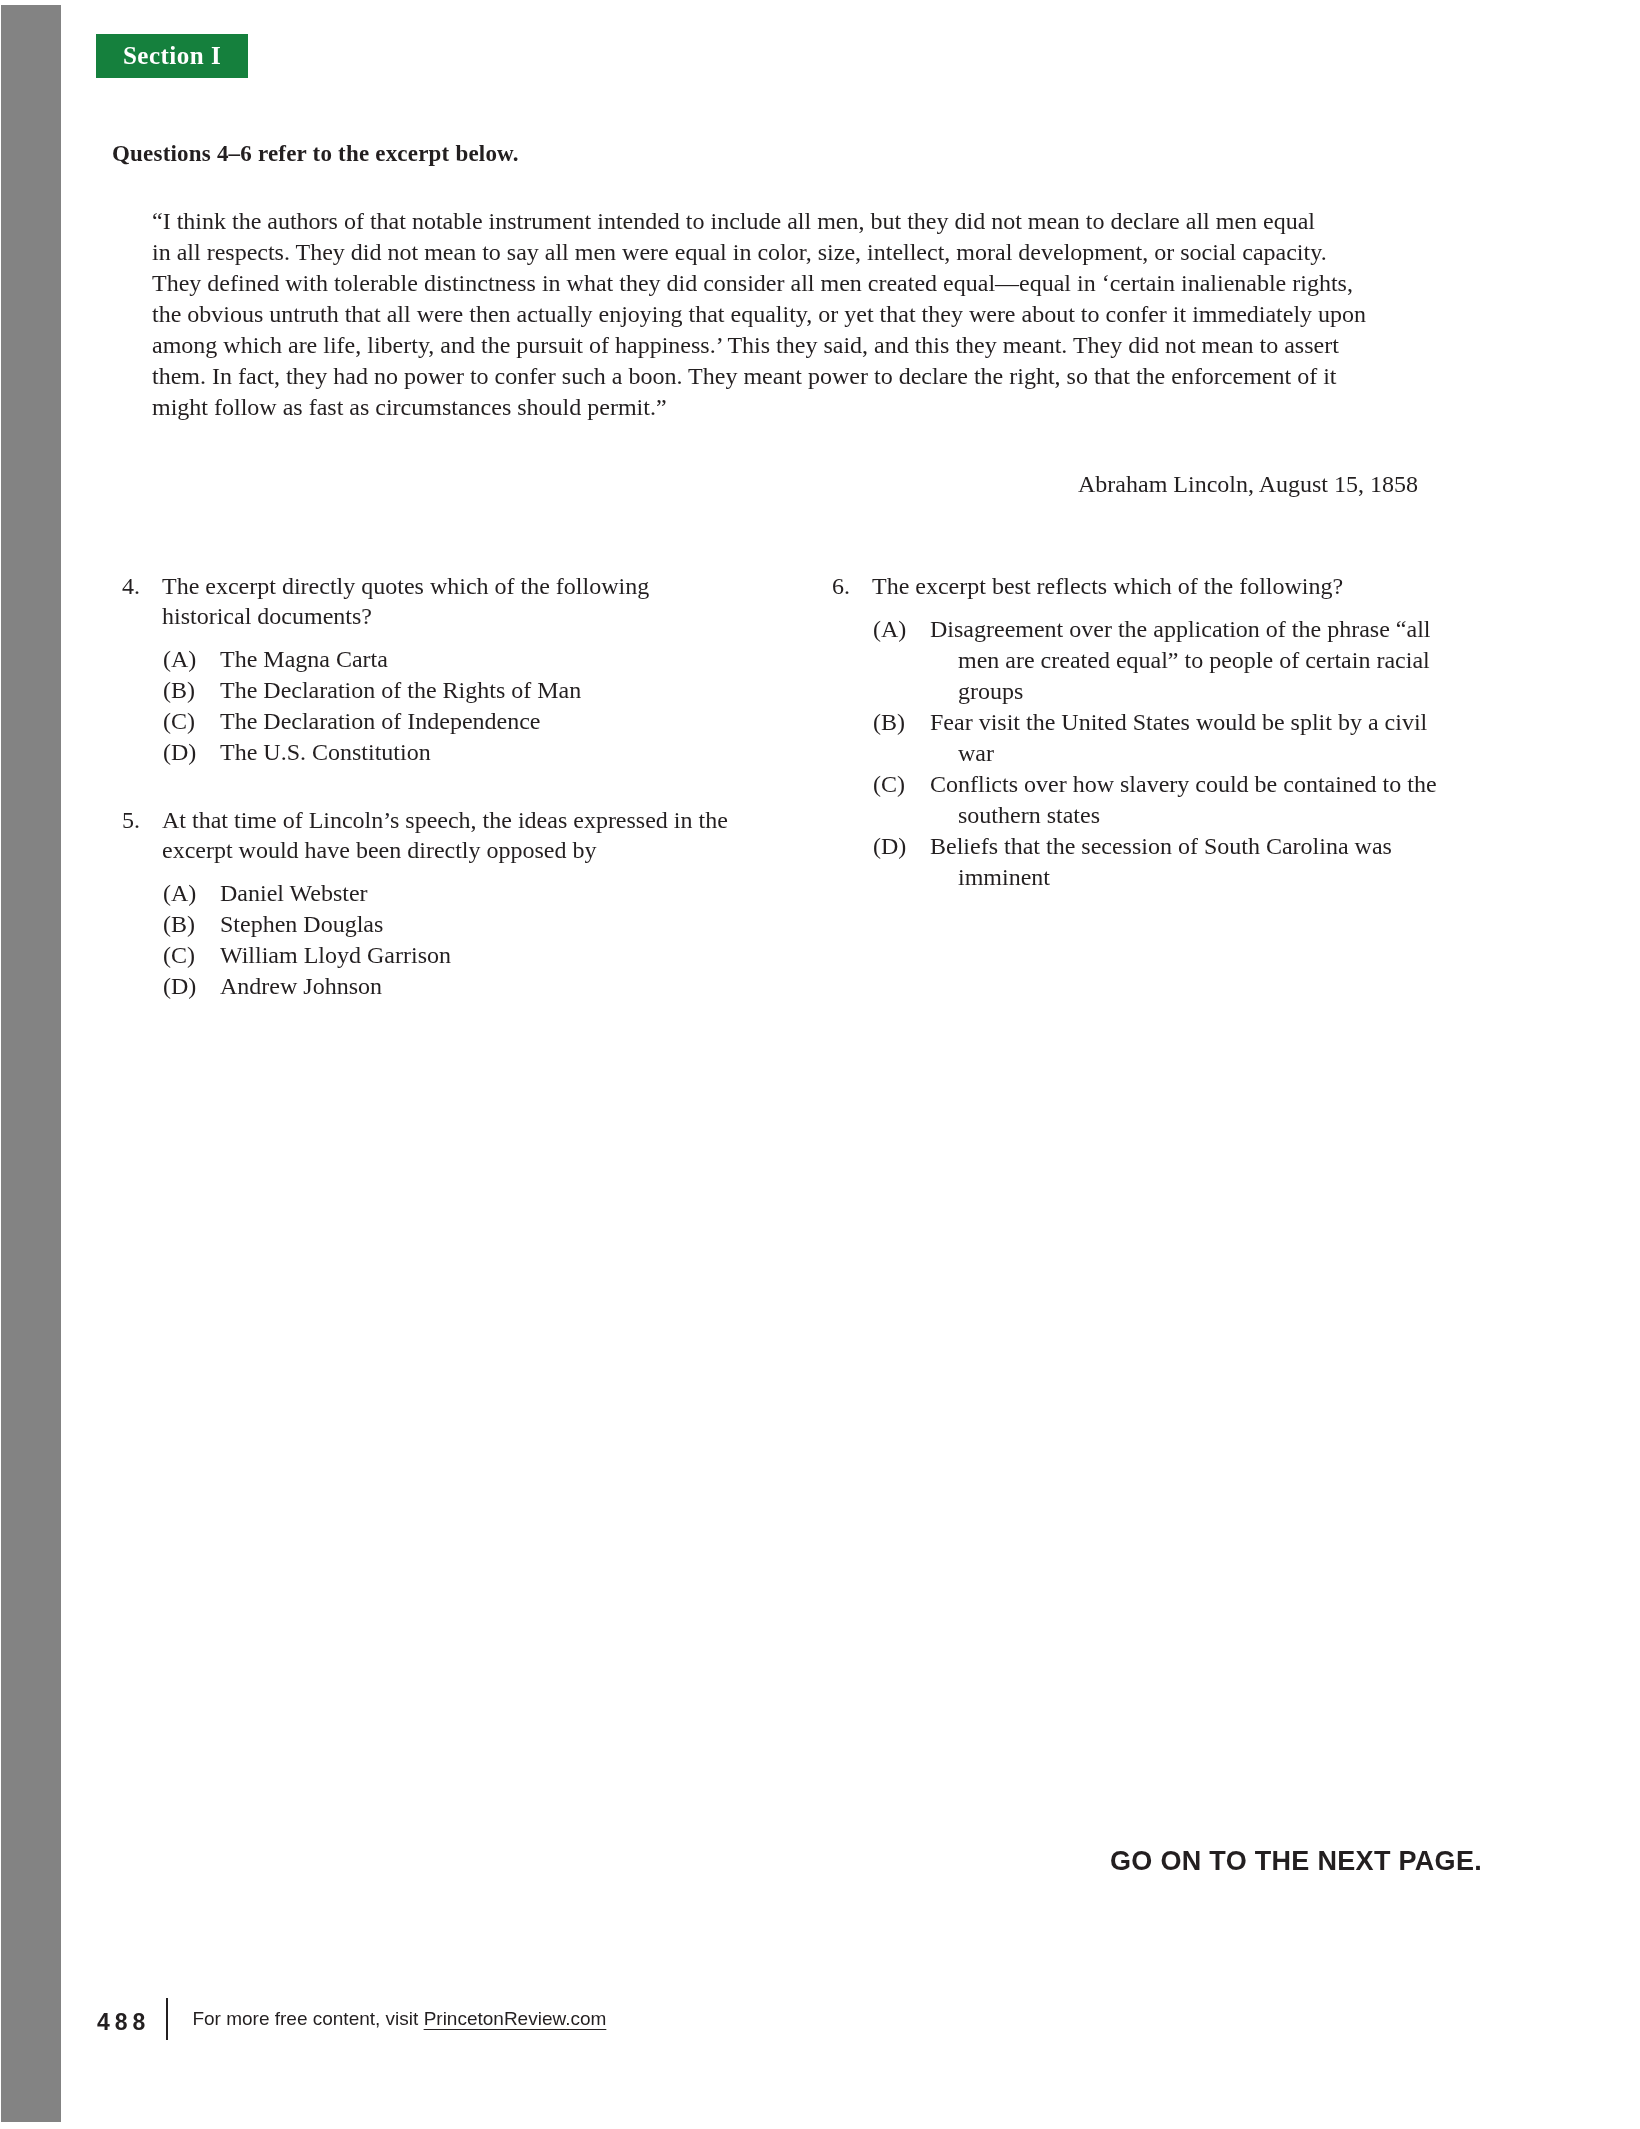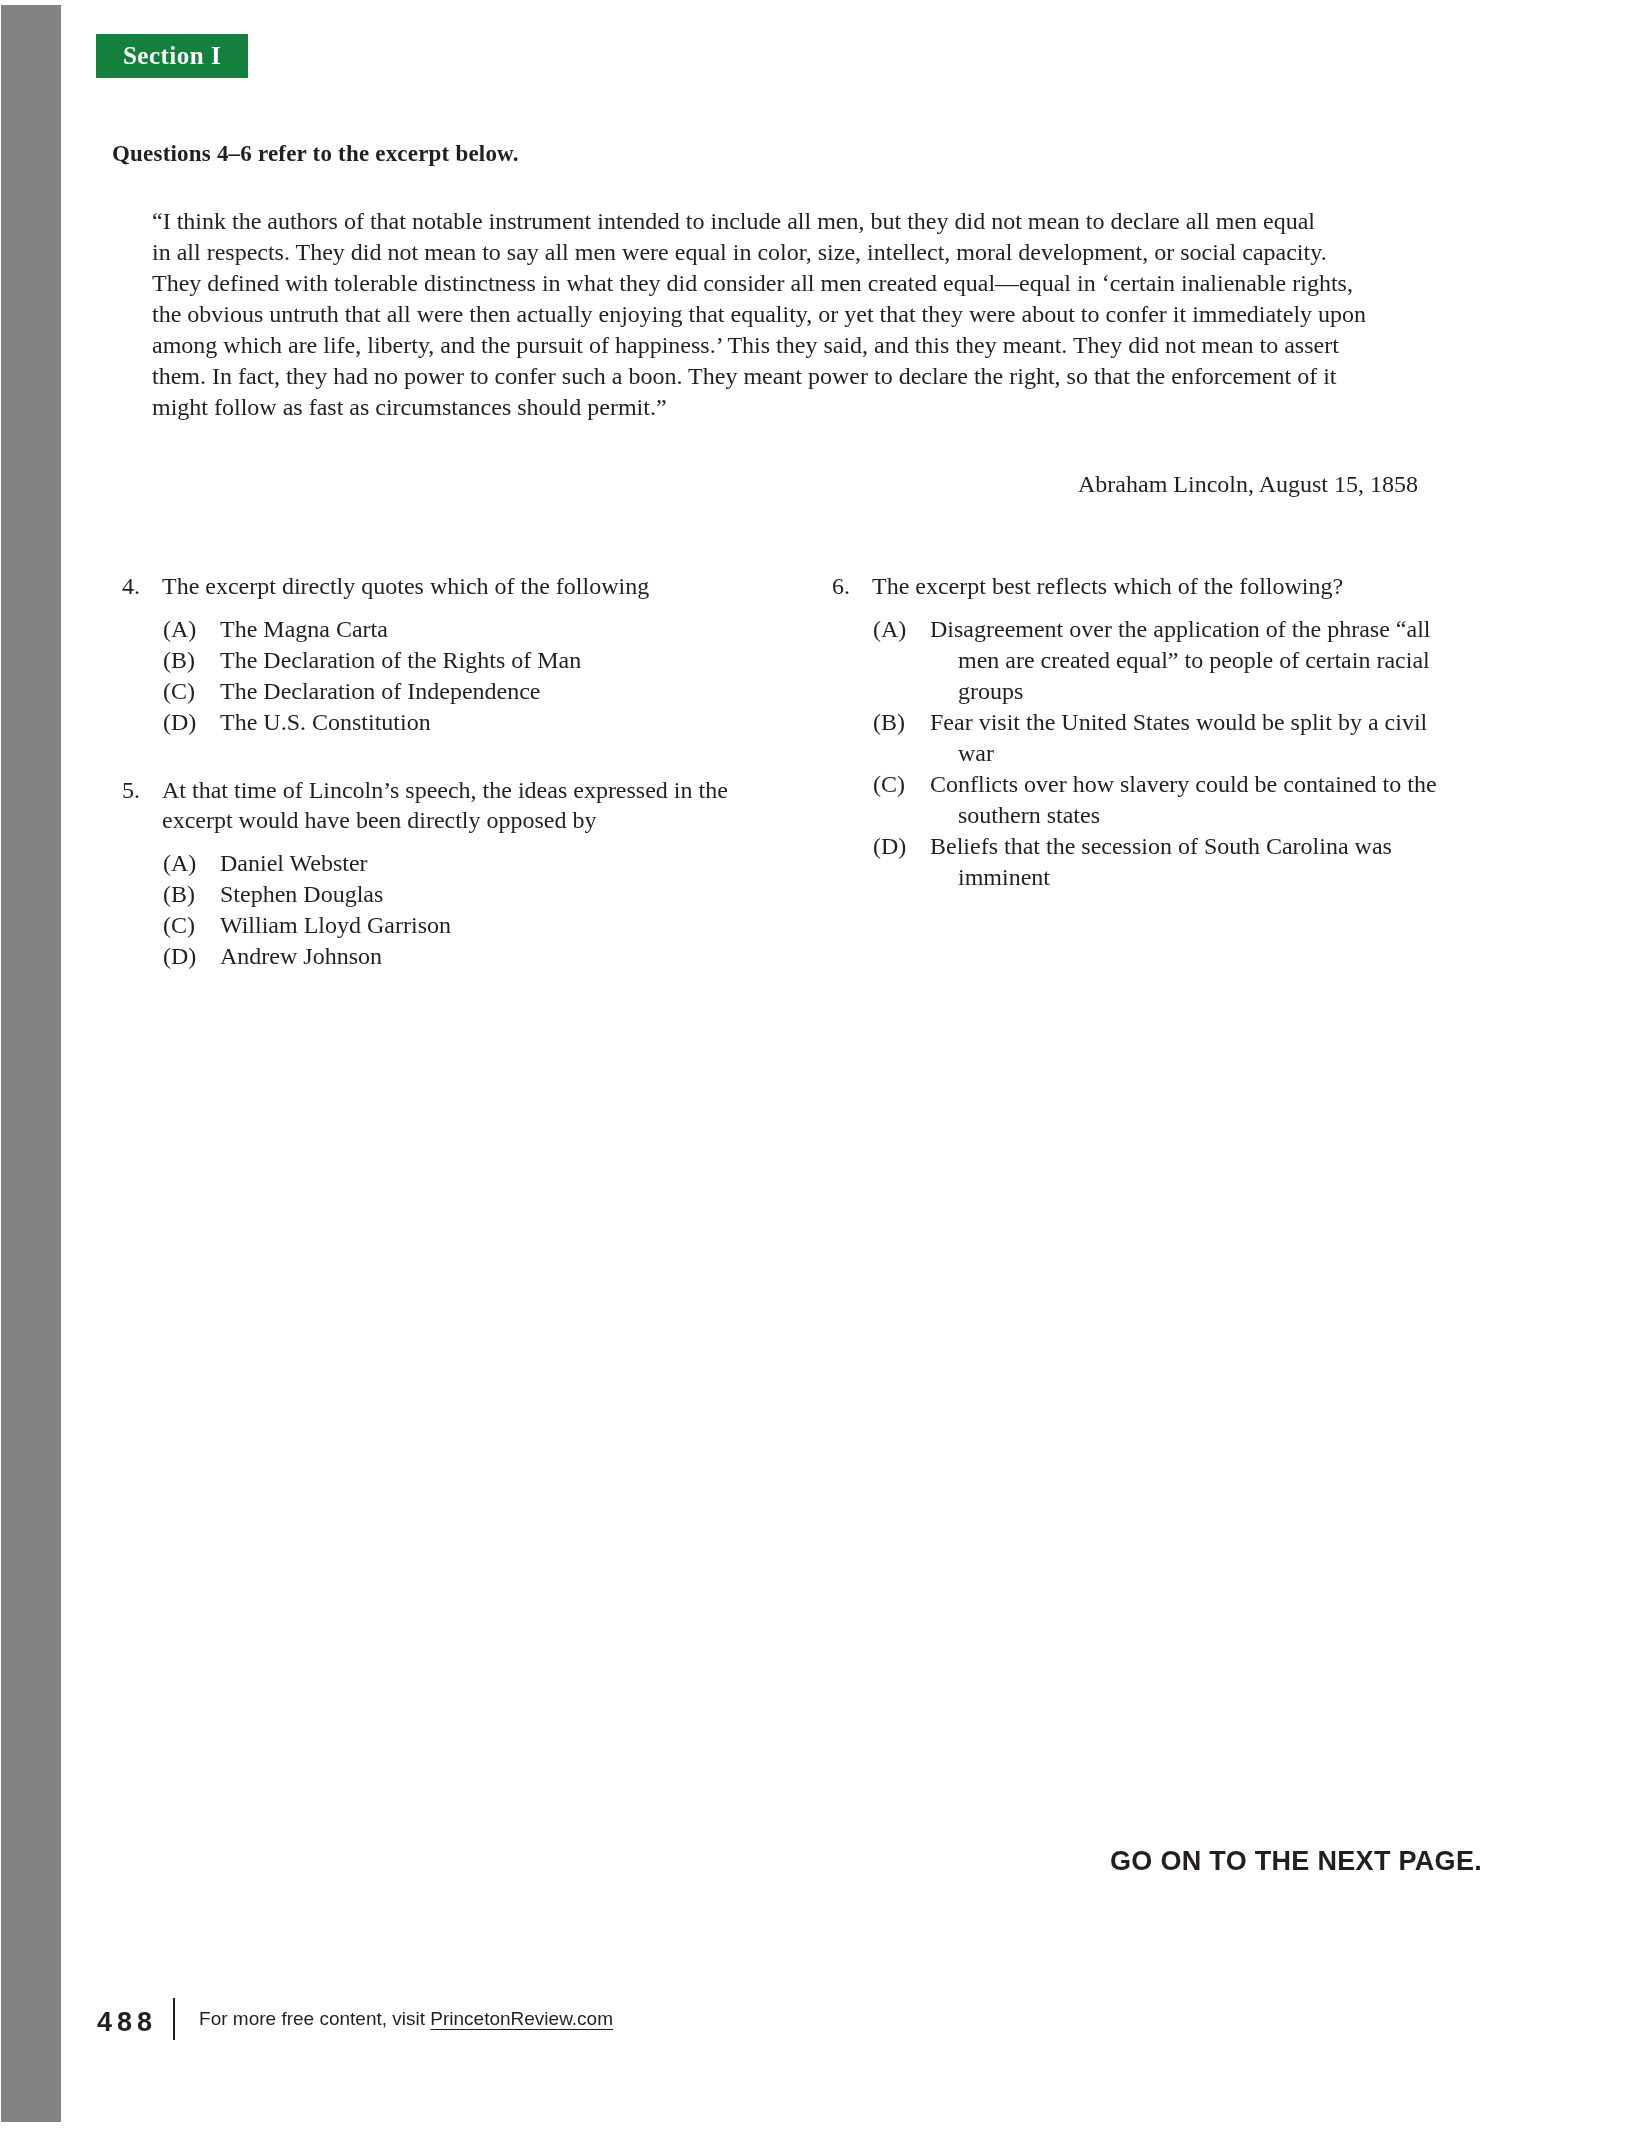--- a/index.html
+++ b/index.html
@@ -91,21 +91,21 @@
   .footer {
     position: absolute;
     left: 97px;
     top: 1996px;
     height: 46px;
     display: flex;
     align-items: center;
     font-family: "Liberation Sans", sans-serif;
   }
   .page-num {
-    font-size: 27px;
+    font-size: 23px;
     font-weight: bold;
     letter-spacing: 5px;
     margin-top: 6px;
   }
   .footer-divider {
     width: 2px;
     height: 42px;
     background: #231f20;
     margin-left: 16px;
     margin-right: 24px;
@@ -145,20 +145,21 @@
 
   <div class="attribution">Abraham Lincoln, August 15, 1858</div>
 
   <div class="col col-left">
 
     <section class="question">
       <div class="q-head">
         <div class="q-num">4.</div>
         <div class="q-text">
             <div>The excerpt directly quotes which of the following</div>
+            <div class="cont">historical documents?</div>
           </div>
       </div>
       <div class="options">
         <div class="opt">
           <div class="opt-label">(A)</div>
           <div class="opt-text">
               <div>The Magna Carta</div>
             </div>
         </div>
         <div class="opt">

